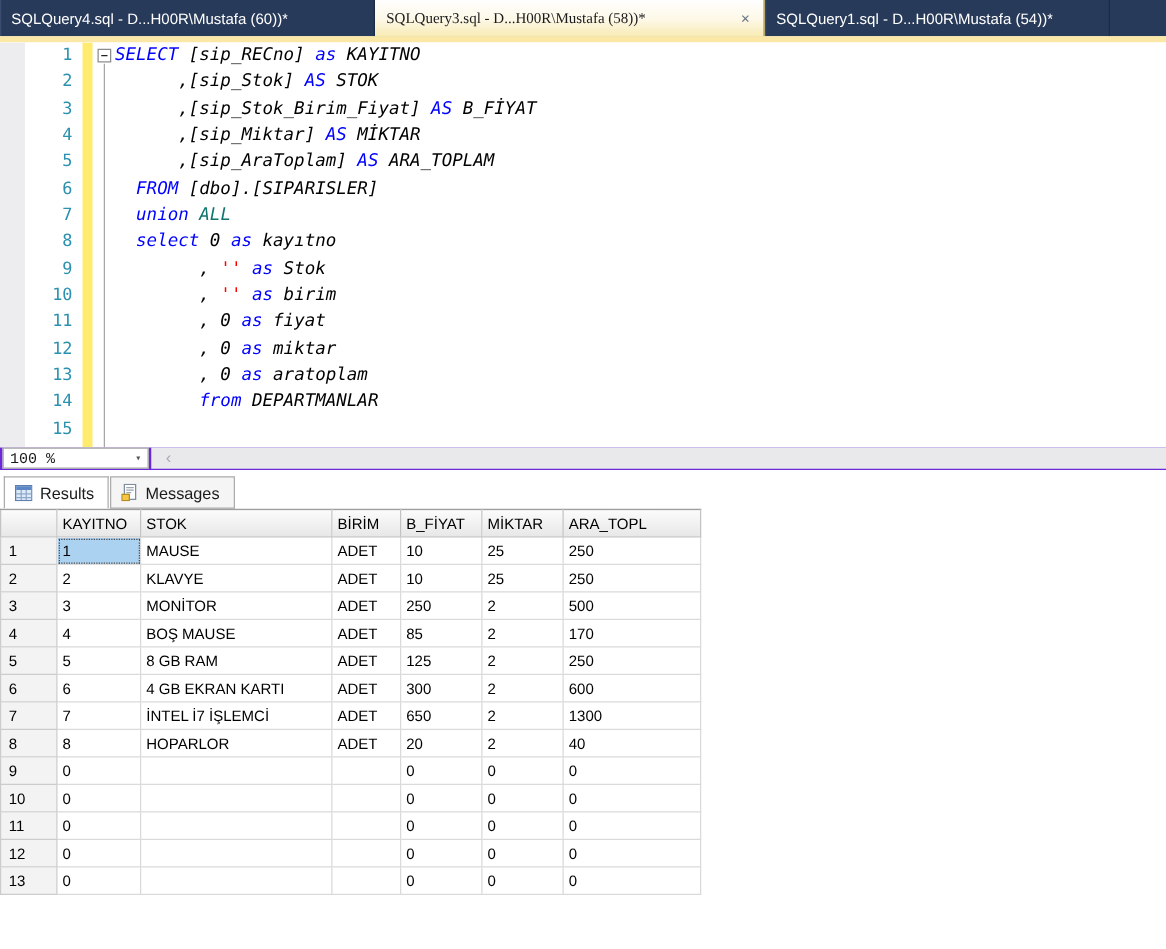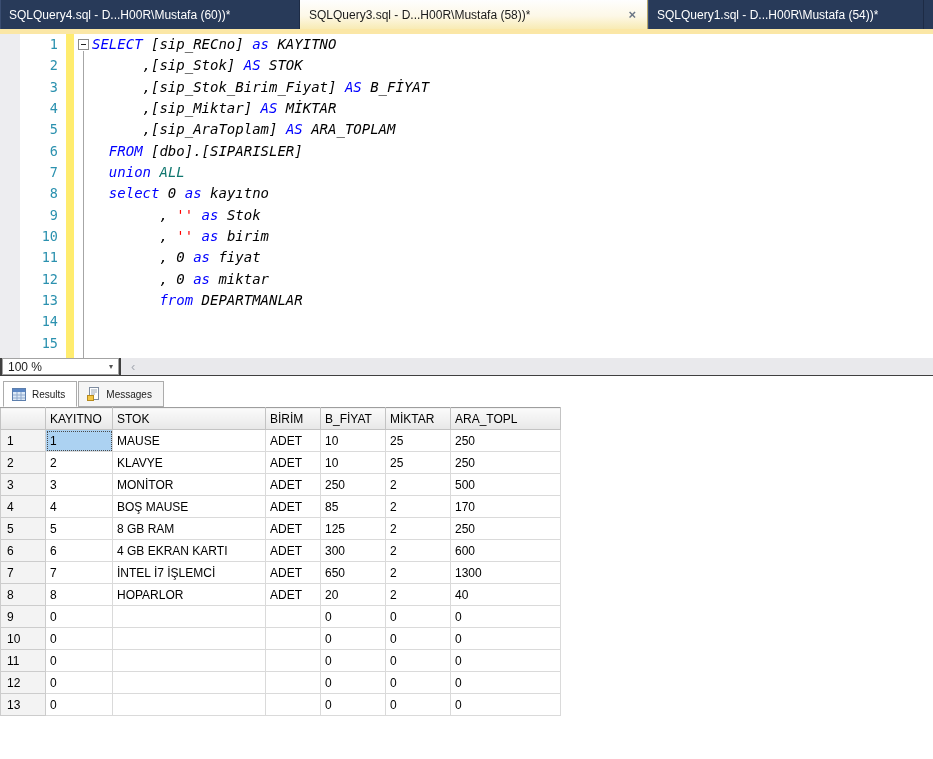--- a/index.html
+++ b/index.html
@@ -14,21 +14,21 @@
     position:absolute; left:0; top:0; width:933px; height:29px;
     background:#283A59; display:flex; align-items:stretch;
   }
   .dtab {
     display:flex; align-items:center; padding:0 9px;
     font-size:12px; color:#FFFFFF; cursor:default;
     border-right:1px solid #1D2B45; box-shadow:inset 1px 0 0 #3A4D71;
     white-space:nowrap; overflow:hidden;
   }
   .dtab:nth-child(1){ width:300px; }
-  .dtab:nth-child(2){ width:348px; }
+  .dtab:nth-child(2){ width:312px;font-family:Liberation Serif, serif; }
   .dtab:nth-child(3){ width:276px; }
   .dtab.active {
     background:linear-gradient(#FEFEFE 0%, #FDF8E7 55%, #F8EBB4 100%);
     color:#1B1B1B; box-shadow:none; border-right:1px solid #B8A86B;
     justify-content:space-between;
   }
   .dtab-label { overflow:hidden; text-overflow:ellipsis; }
   .dtab-close {
     color:#6B7685; font-size:13px; line-height:13px; padding:0 2px;
     margin-left:8px; font-weight:bold;
@@ -69,40 +69,40 @@
   }
   .fold-line {
     position:absolute; left:83px; top:17px; width:7px; height:337px;
     border-left:1px solid #A6A6A6;
   }
   .fold-line::after {
     content:""; position:absolute; left:0; bottom:0; width:6px; height:1px; background:#A6A6A6;
   }
 
   
-  .editor-bottom { position:absolute; left:0; top:358px; width:933px; height:18px; background:#404040; }
+  .editor-bottom { position:absolute; left:0; top:358px; width:933px; height:18px; background:#6d28d9;font-family:Liberation Mono, monospace; }
   .zoom-box {
     position:absolute; left:2px; top:0px; width:117px; height:17px;
     background:#FFFFFF; border:1px solid #A3A3A3;
     display:flex; align-items:center; justify-content:space-between;
     font-size:12px; color:#1B1B1B; padding:0 5px;
   }
   .zoom-caret { font-size:8px; color:#555; }
   .hscrollbar {
     position:absolute; left:121px; top:0; width:812px; height:17px;
     background:#E9E9EC; display:flex; align-items:center;
   }
   .hscroll-left-arrow { color:#A9ADB5; font-size:13px; margin-left:10px; line-height:15px; }
 
   
   .results-pane { position:absolute; left:0; top:376px; width:933px; height:383px; background:#FFFFFF; }
   .rtabs { position:absolute; left:0; top:0; width:933px; height:31px; display:flex; align-items:flex-end; padding-left:3px; }
   .rtab {
     height:26px; display:flex; align-items:center; gap:6px;
-    padding:0 11px 0 8px; font-size:10px; color:#1B1B1B;
+    padding:0 11px 0 8px; font-size:13px; color:#1B1B1B;
     border:1px solid #ACACAC; background:#F5F5F5; margin-right:1px;
   }
   .rtab.active { background:#FFFFFF; border-bottom:1px solid #FFFFFF; }
   .rtab svg { display:block; }
 
   .grid-wrap { position:absolute; left:0; top:31px; }
   table.grid { border-collapse:collapse; table-layout:fixed; font-size:12px; color:#000; }
   table.grid th, table.grid td {
     height:22px; padding:1px 4px; text-align:left; font-weight:normal;
     overflow:hidden; white-space:nowrap;
@@ -167,20 +167,21 @@
         <div class="code-line"><span class="tok-pl">      ,[sip_Stok_Birim_Fiyat] </span><span class="tok-kw">AS</span><span class="tok-pl"> B_FİYAT</span></div>
         <div class="code-line"><span class="tok-pl">      ,[sip_Miktar] </span><span class="tok-kw">AS</span><span class="tok-pl"> MİKTAR</span></div>
         <div class="code-line"><span class="tok-pl">      ,[sip_AraToplam] </span><span class="tok-kw">AS</span><span class="tok-pl"> ARA_TOPLAM</span></div>
         <div class="code-line"><span class="tok-pl">  </span><span class="tok-kw">FROM</span><span class="tok-pl"> [dbo].[SIPARISLER]</span></div>
         <div class="code-line"><span class="tok-pl">  </span><span class="tok-kw">union</span><span class="tok-pl"> </span><span class="tok-gr">ALL</span></div>
         <div class="code-line"><span class="tok-pl">  </span><span class="tok-kw">select</span><span class="tok-pl"> 0 </span><span class="tok-kw">as</span><span class="tok-pl"> kayıtno</span></div>
         <div class="code-line"><span class="tok-pl">        , </span><span class="tok-st">''</span><span class="tok-pl"> </span><span class="tok-kw">as</span><span class="tok-pl"> Stok</span></div>
         <div class="code-line"><span class="tok-pl">        , </span><span class="tok-st">''</span><span class="tok-pl"> </span><span class="tok-kw">as</span><span class="tok-pl"> birim</span></div>
         <div class="code-line"><span class="tok-pl">        , 0 </span><span class="tok-kw">as</span><span class="tok-pl"> fiyat</span></div>
         <div class="code-line"><span class="tok-pl">        , 0 </span><span class="tok-kw">as</span><span class="tok-pl"> miktar</span></div>
+        <div class="code-line"><span class="tok-pl">        , 0 </span><span class="tok-kw">as</span><span class="tok-pl"> aratoplam</span></div>
         <div class="code-line"><span class="tok-pl">        </span><span class="tok-kw">from</span><span class="tok-pl"> DEPARTMANLAR</span></div>
         <div class="code-line"></div>
       </div>
   </div>
 
   <div class="editor-bottom">
     <div class="zoom-box">
       <span>100 %</span>
       <span class="zoom-caret">▾</span>
     </div>

